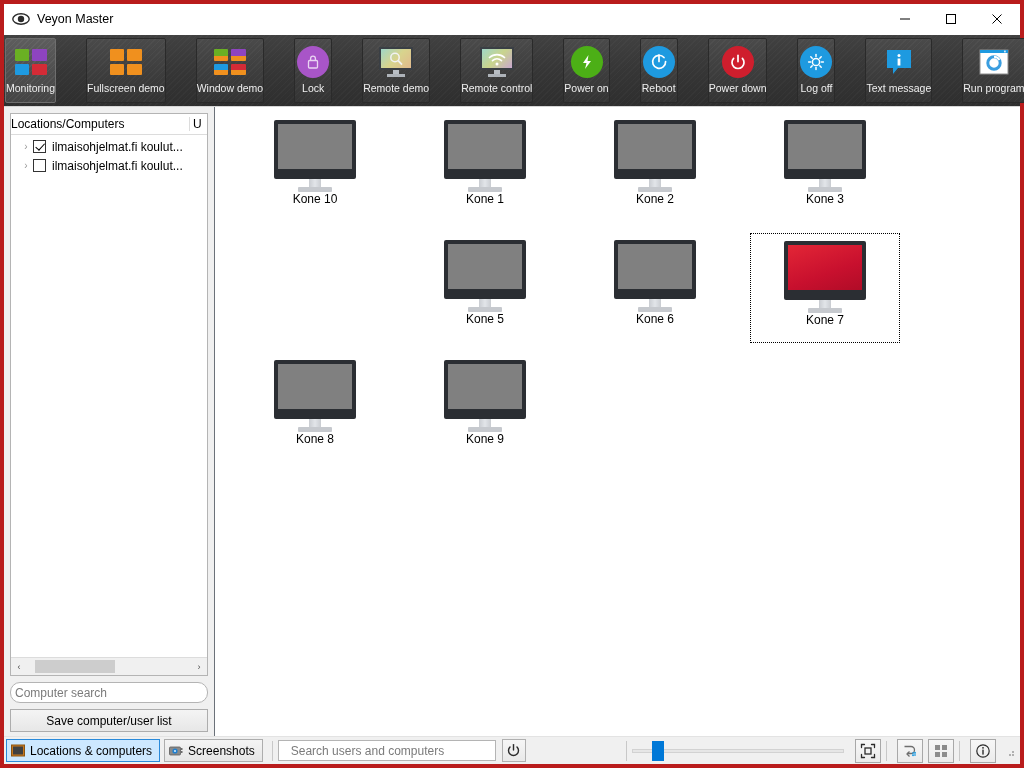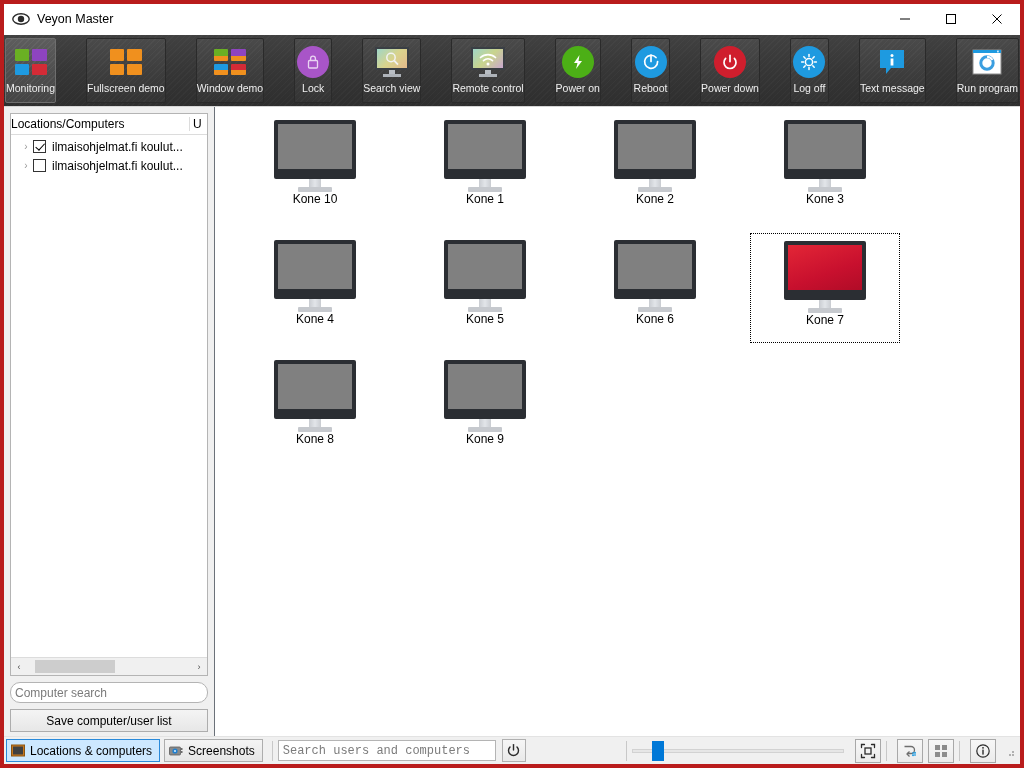--- a/index.html
+++ b/index.html
@@ -307,23 +307,23 @@
     border: 1px solid #2a8ada;
   }
   .st-tab .ic { margin-right: 5px; display: flex; align-items: center; }
   .st-sep { width: 1px; height: 20px; background: #c8c8c8; margin: 0 5px; }
   .st-search {
     width: 218px;
     height: 21px;
     border: 1px solid #b4b4b4;
     background: #fff;
     font-size: 12px;
-    padding: 0 4px;
-    box-sizing: border-box;
-    font-family: Liberation Mono, monospace;
+    padding: 0 12px;
+    box-sizing: border-box;
+    font-family: Liberation Sans, sans-serif;
     outline: none;
   }
   .st-search::placeholder { color: #7b7b7b; }
   .st-iconbtn {
     width: 22px; height: 21px;
     border: 1px solid #b0b0b0;
     background: linear-gradient(180deg,#f6f6f6,#e9e9e9);
     display: flex; align-items: center; justify-content: center;
     margin-left: 6px;
   }
@@ -449,21 +449,21 @@
         <span class="mon-ic">
           <span class="scr" style="background:linear-gradient(135deg,#9fd6c8,#d8d48d,#e2b98d)"></span>
           <span class="neck"></span>
             <span class="base"></span>
           <svg style="position:absolute;left:9px;top:4px" width="17" height="16" viewBox="0 0 17 16">
             <circle cx="7" cy="6.5" r="4.2" fill="none" stroke="#f2f2f2" stroke-width="1.5"></circle>
             <line x1="10.2" y1="9.7" x2="14" y2="13.6" stroke="#f2f2f2" stroke-width="1.8"></line>
           </svg>
         </span>
       </span>
-      <span class="tb-label">Search view</span>
+      <span class="tb-label">Remote demo</span>
     </div>
 
     <div class="tb-btn wide">
       <span class="tb-icon">
         <span class="mon-ic">
           <span class="scr" style="background:linear-gradient(135deg,#9fd6c8,#c9d48d,#c9a7cf)"></span>
           <span class="neck"></span>
             <span class="base"></span>
           <svg style="position:absolute;left:8px;top:4px" width="18" height="16" viewBox="0 0 18 16">
             <path d="M1.5 6.5a11 11 0 0 1 15 0" fill="none" stroke="#fff" stroke-width="1.7" stroke-linecap="round"></path>
@@ -625,29 +625,20 @@
         </div>
         <div class="comp" style="left: 535px; top: 6px;">
           <div class="cmon">
             <span class="bezel"></span>
             <span class="screen"></span>
             <span class="neck"></span>
             <span class="base"></span>
           </div>
           <div class="clabel">Kone 3</div>
         </div>
-        <div class="comp" style="left: 25px; top: 126px;">
-          <div class="cmon">
-            <span class="bezel"></span>
-            <span class="screen"></span>
-            <span class="neck"></span>
-            <span class="base"></span>
-          </div>
-          <div class="clabel">Kone 4</div>
-        </div>
         <div class="comp" style="left: 195px; top: 126px;">
           <div class="cmon">
             <span class="bezel"></span>
             <span class="screen"></span>
             <span class="neck"></span>
             <span class="base"></span>
           </div>
           <div class="clabel">Kone 5</div>
         </div>
         <div class="comp" style="left: 365px; top: 126px;">

